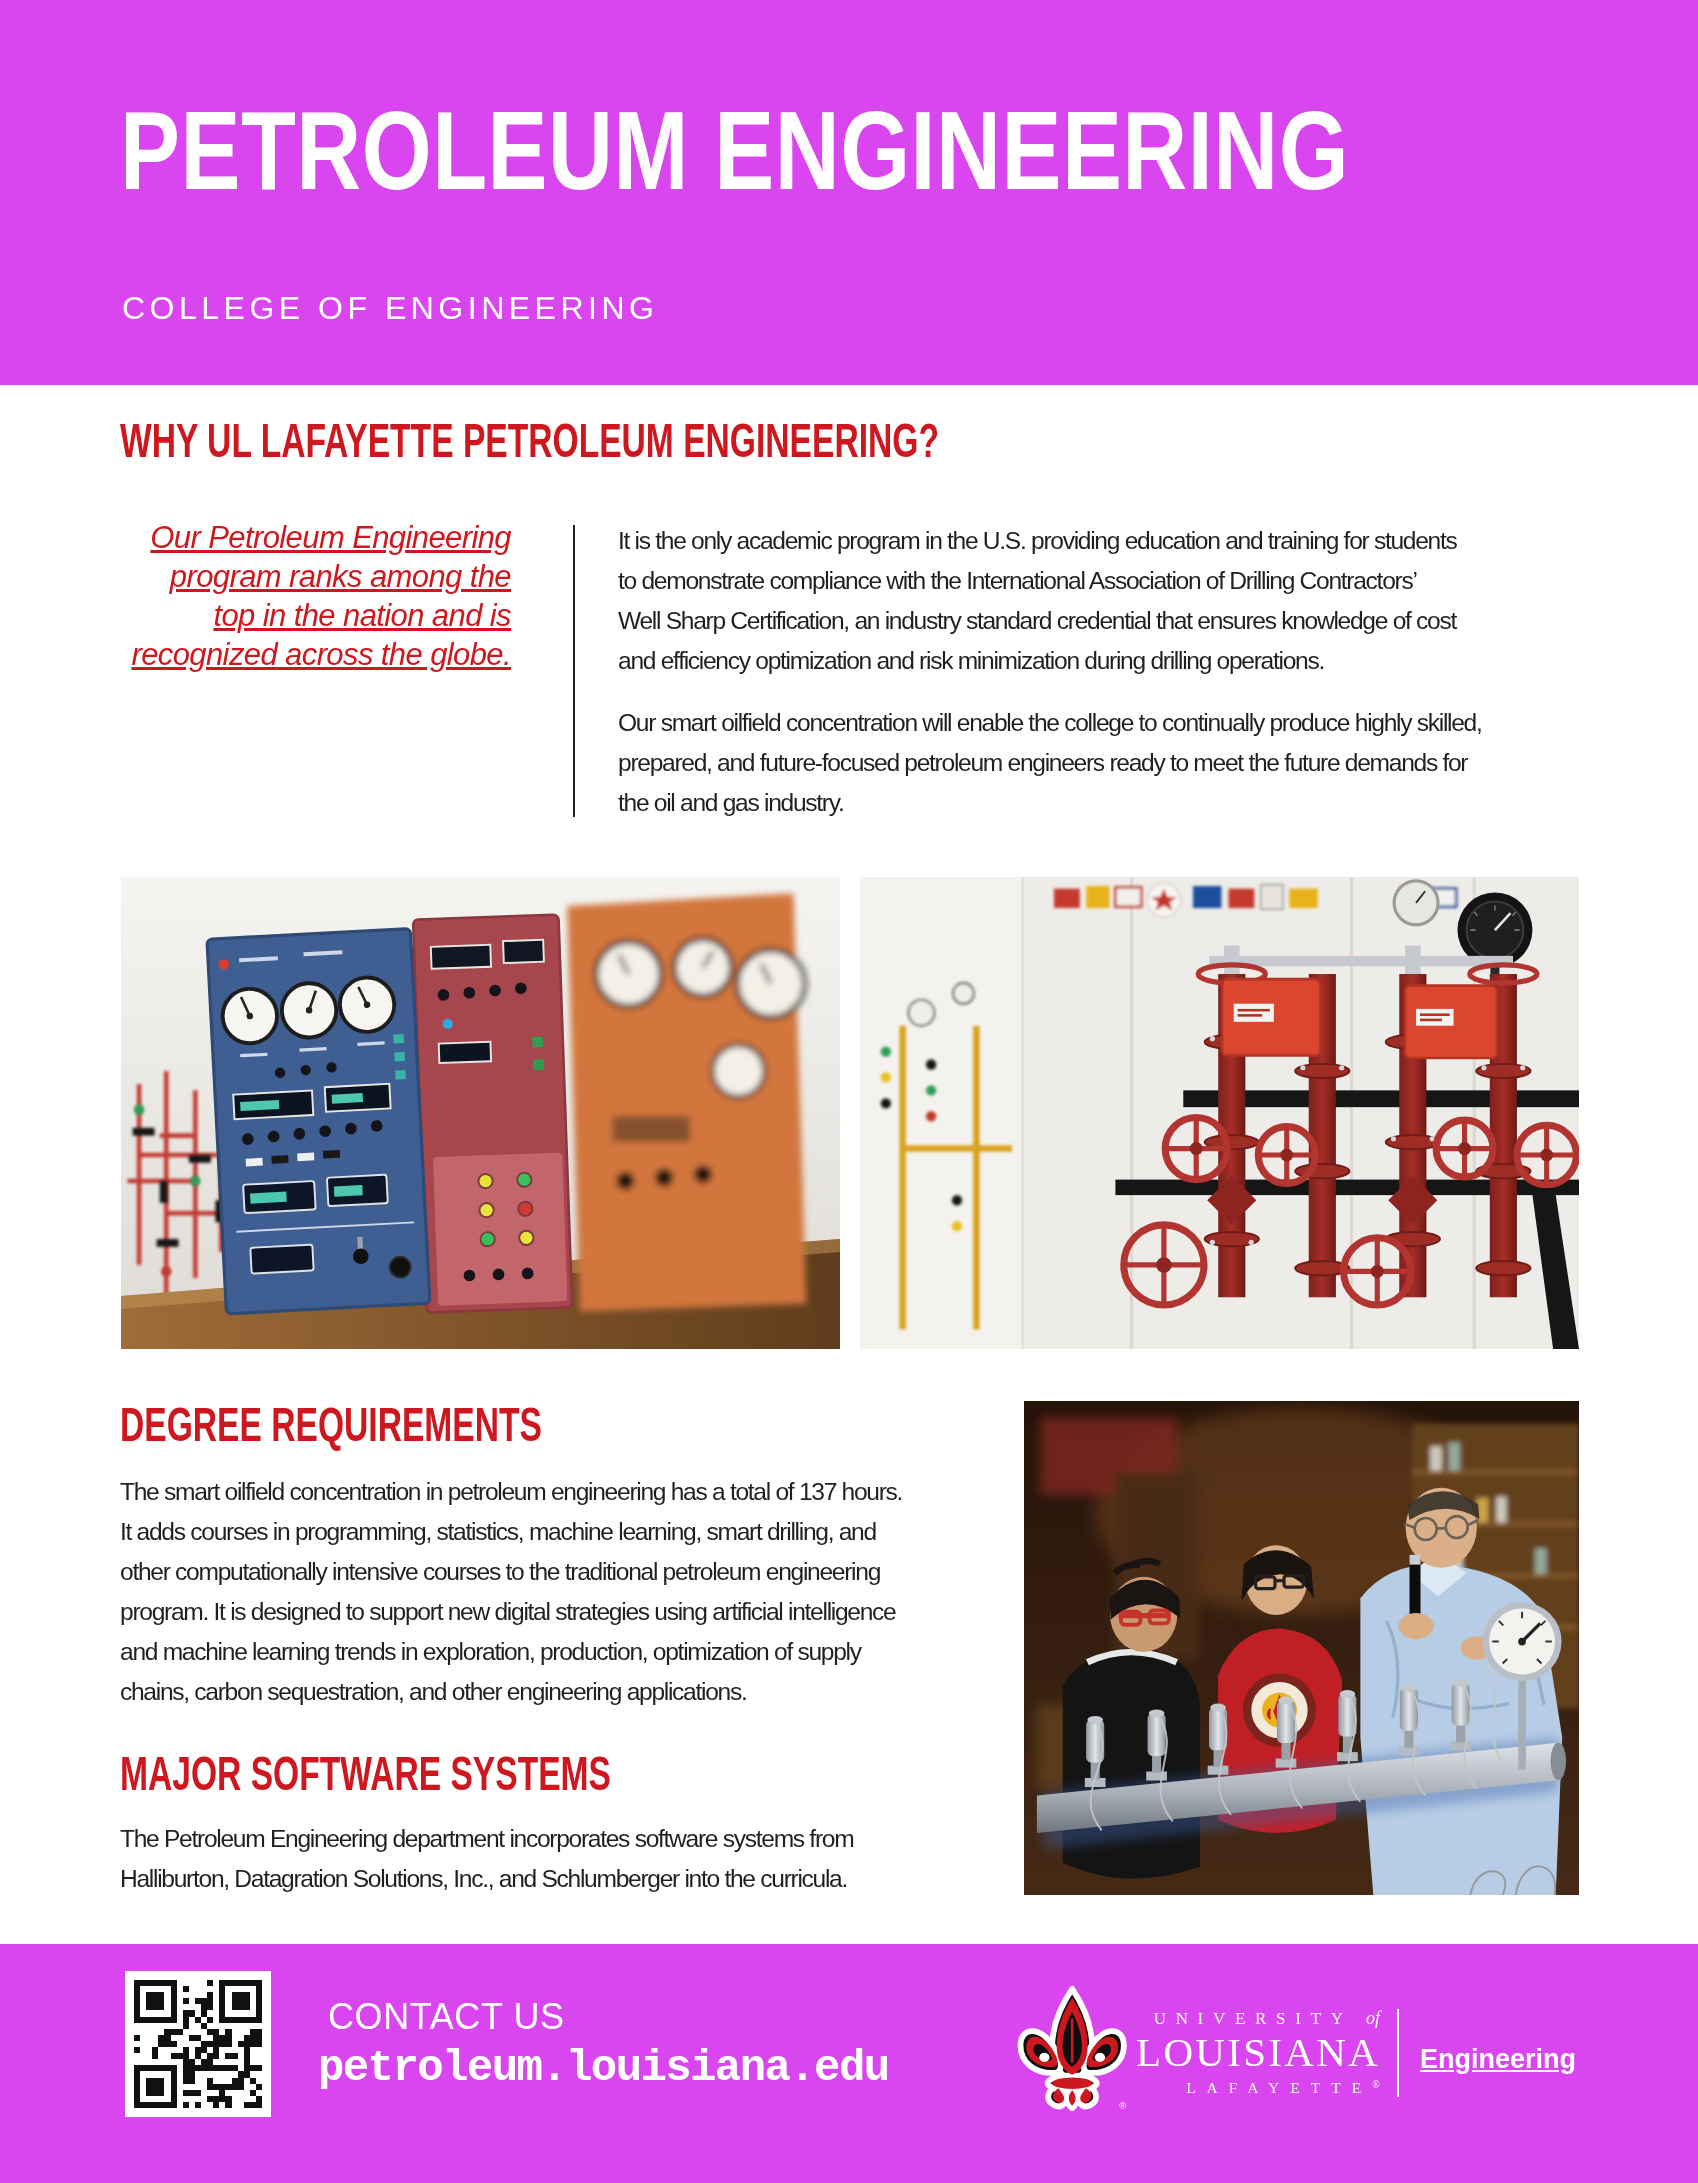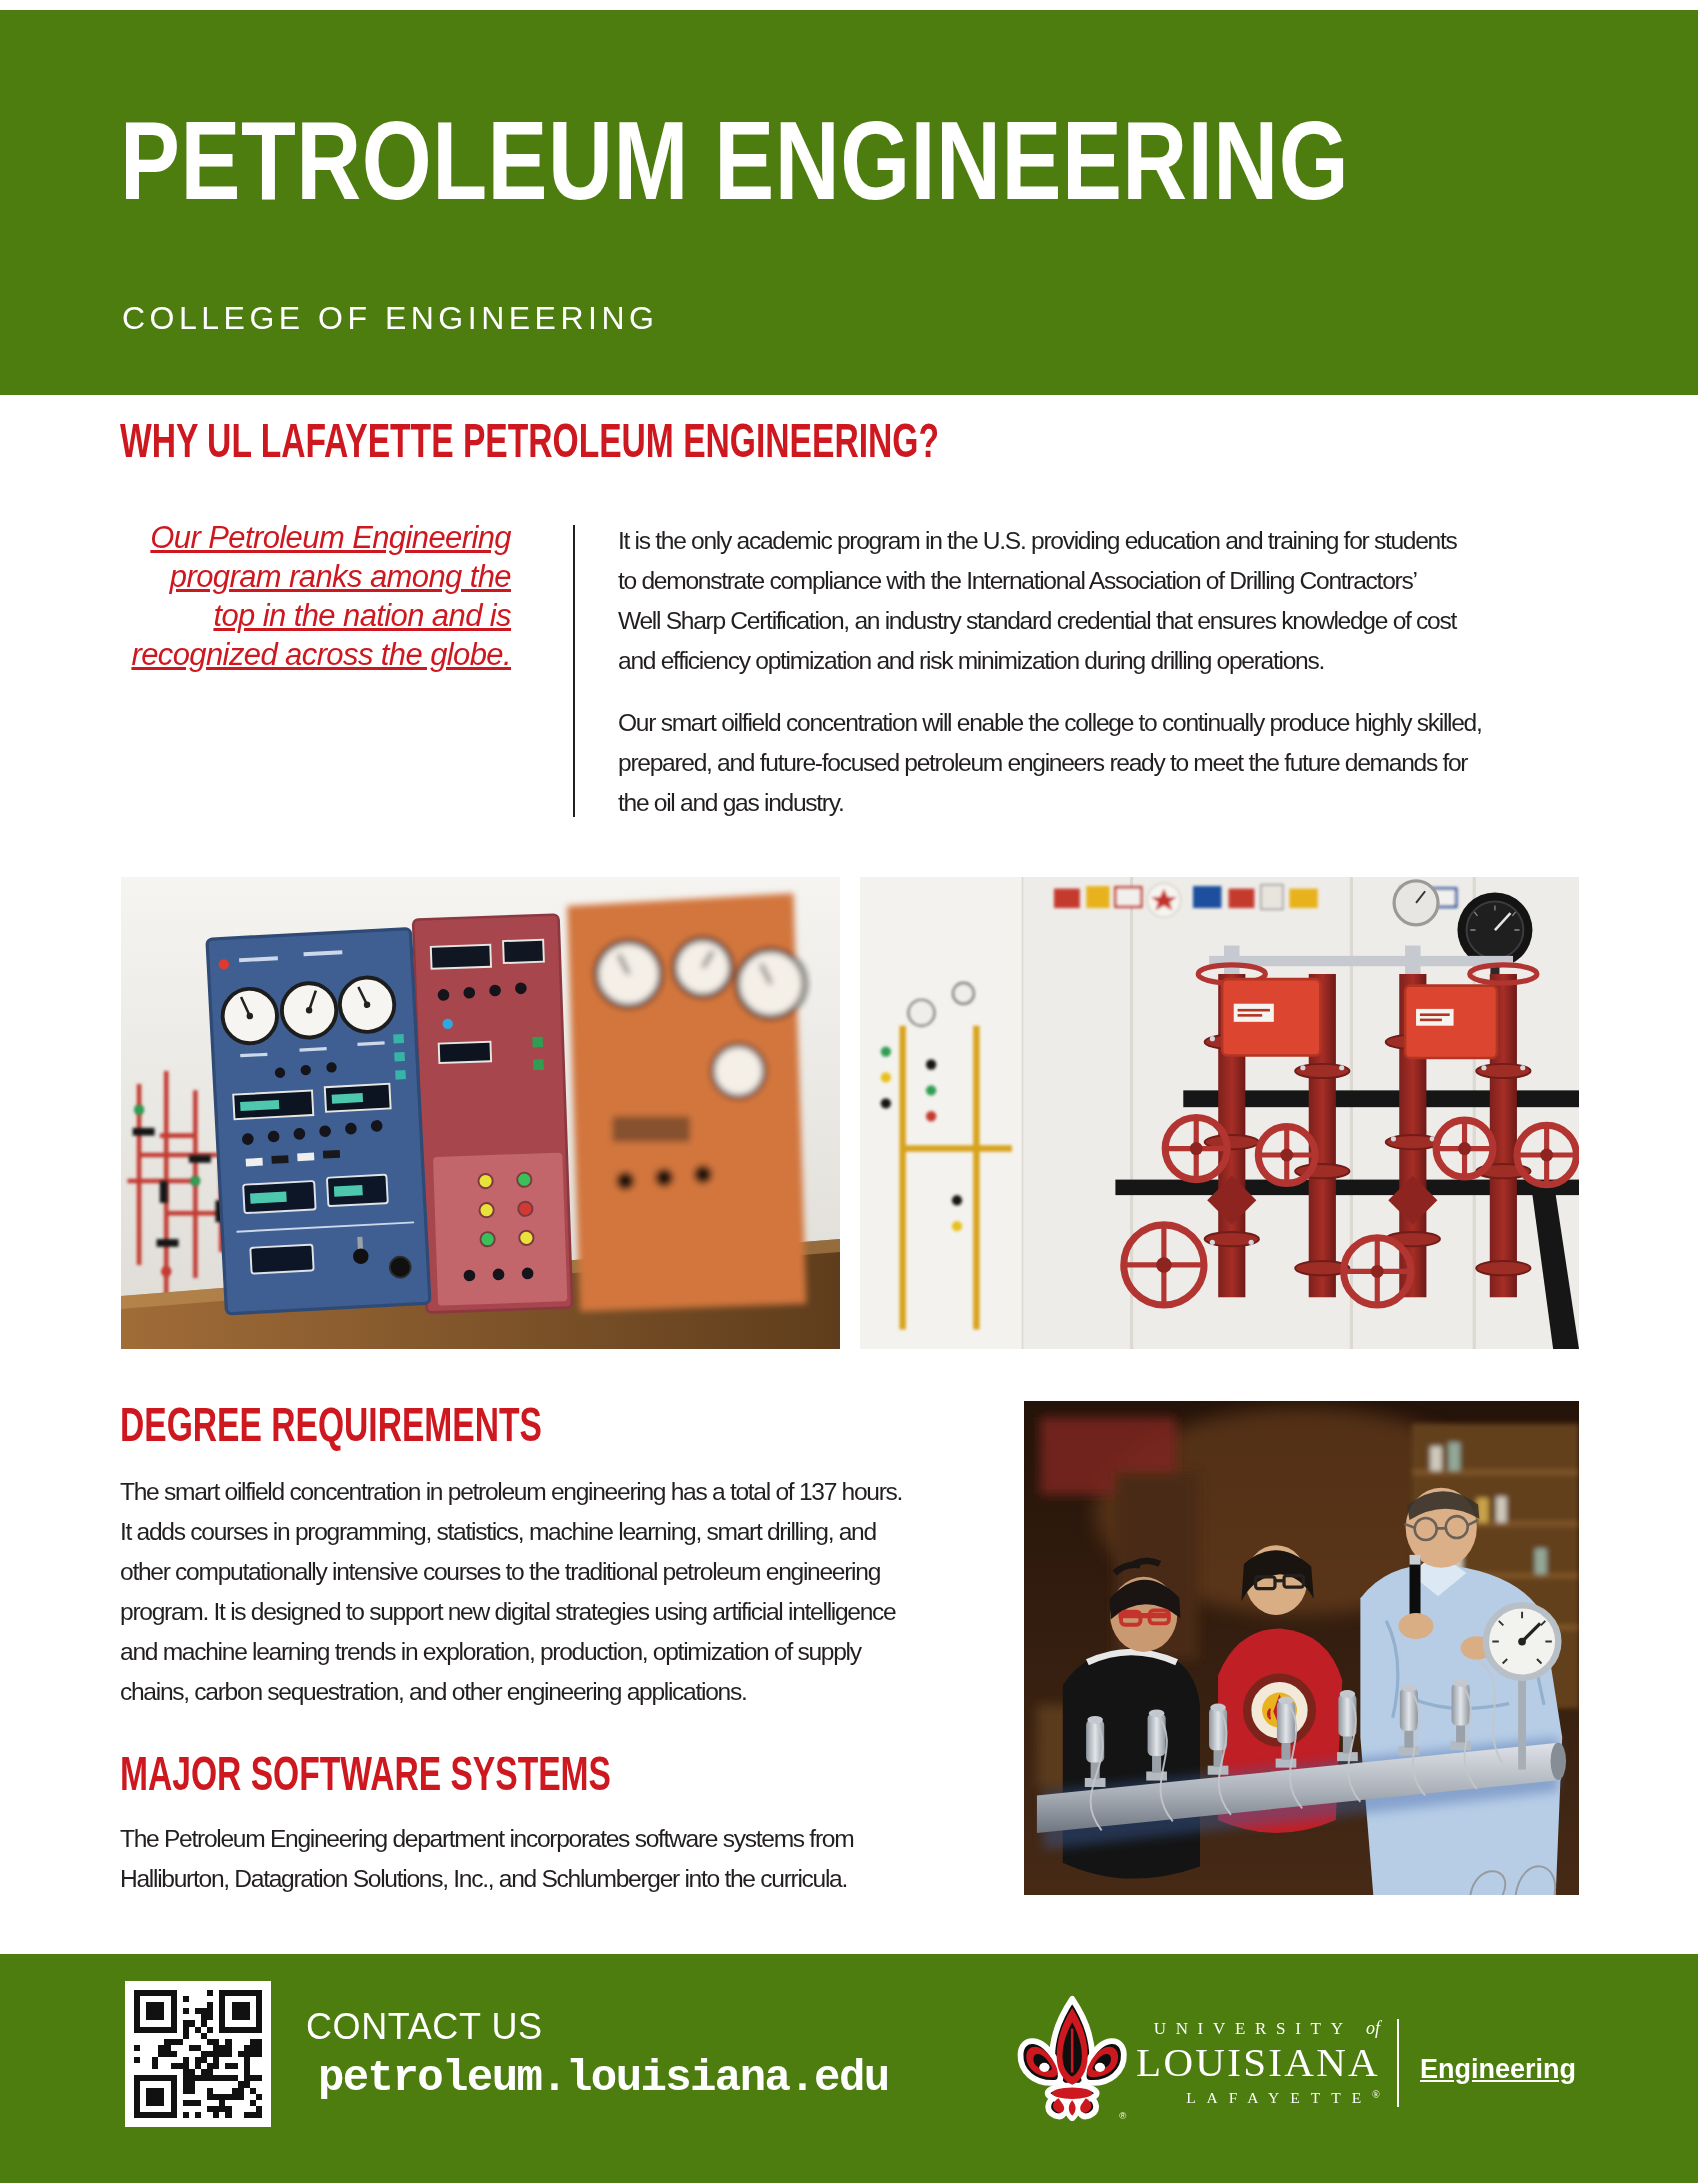--- a/index.html
+++ b/index.html
@@ -1,21 +1,21 @@
 <!DOCTYPE html>
 <html style="font-size:10.4px"><head>
 <meta charset="utf-8">
 <style>
   html,body{margin:0;padding:0;background:#ffffff;}
   #page{position:relative;width:1698px;height:2183px;background:#ffffff;overflow:hidden;
         font-family:"Liberation Sans",sans-serif;color:#231F20;}
   .abs{position:absolute;}
   .nowrap{white-space:nowrap;}
   
-  .band{background:#4d7c0f;margin-top:10px;}
+  .band{background:#d946ef;}
   .hdr-title{font-size:111px;font-weight:bold;color:#fff;letter-spacing:0.6px;
              transform:scaleX(0.81);transform-origin:left top;line-height:1;}
   .hdr-sub{font-size:41px;font-weight:bold;color:#fff;line-height:1;}
   .hdr-college{font-size:32px;font-weight:400;color:#fff;letter-spacing:4.5px;line-height:1;}
   
   .red-head{font-size:48px;font-weight:bold;color:#CE1820;letter-spacing:0;
             transform:scaleX(0.70);transform-origin:left top;line-height:1;white-space:nowrap;}
   
   .body-copy{font-size:24.6px;letter-spacing:-1.3px;line-height:40px;color:#231F20;}
   .body-copy div{white-space:nowrap;}
@@ -720,21 +720,21 @@
           <rect x="8" y="20" width="1" height="1" fill="#111111"></rect>
           <rect x="10" y="20" width="1" height="1" fill="#111111"></rect>
           <rect x="13" y="20" width="1" height="1" fill="#111111"></rect>
           <rect x="15" y="20" width="1" height="1" fill="#111111"></rect>
           <rect x="18" y="20" width="1" height="1" fill="#111111"></rect>
           <rect x="19" y="20" width="1" height="1" fill="#111111"></rect>
           <rect x="20" y="20" width="1" height="1" fill="#111111"></rect>
         </svg>
     </div>
 
-    <div class="abs contact nowrap" style="left:306px;top:55px;">CONTACT US</div>
+    <div class="abs contact nowrap" style="left:328px;top:55px;">CONTACT US</div>
     <div class="abs website nowrap" style="left:318px;top:102px;">petroleum.louisiana.edu</div>
 
     <div class="abs" style="left:1016px;top:41px;width:113px;height:126px;">
       <svg width="113" height="126" viewBox="0 0 175 195">
         <g stroke="#ffffff" stroke-width="9" fill="#0e0e0e" stroke-linejoin="round">
           <path d="M87 6 C64 40 56 70 56 96 C56 124 70 142 87 148 C104 142 118 124 118 96 C118 70 110 40 87 6 Z"></path>
           <path d="M62 102 C40 62 8 64 7 92 C6 118 28 138 60 136 C72 135 72 120 62 102 Z"></path>
           <path d="M112 102 C134 62 166 64 167 92 C168 118 146 138 114 136 C102 135 102 120 112 102 Z"></path>
           <path d="M87 160 C77 171 77 182 87 191 C97 182 97 171 87 160 Z"></path>
           <path d="M63 156 C47 164 45 180 61 187 C73 191 79 181 73 171 Z"></path>

